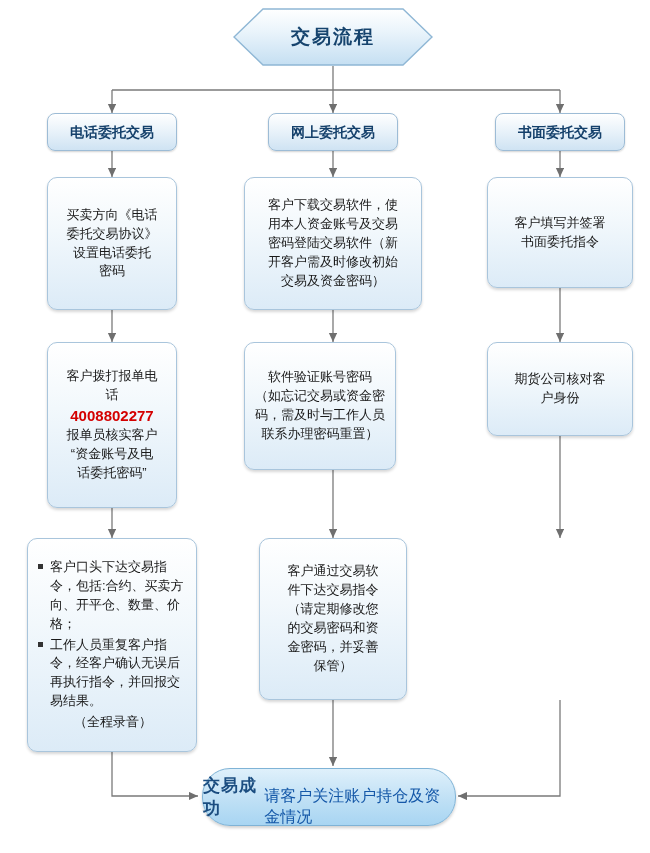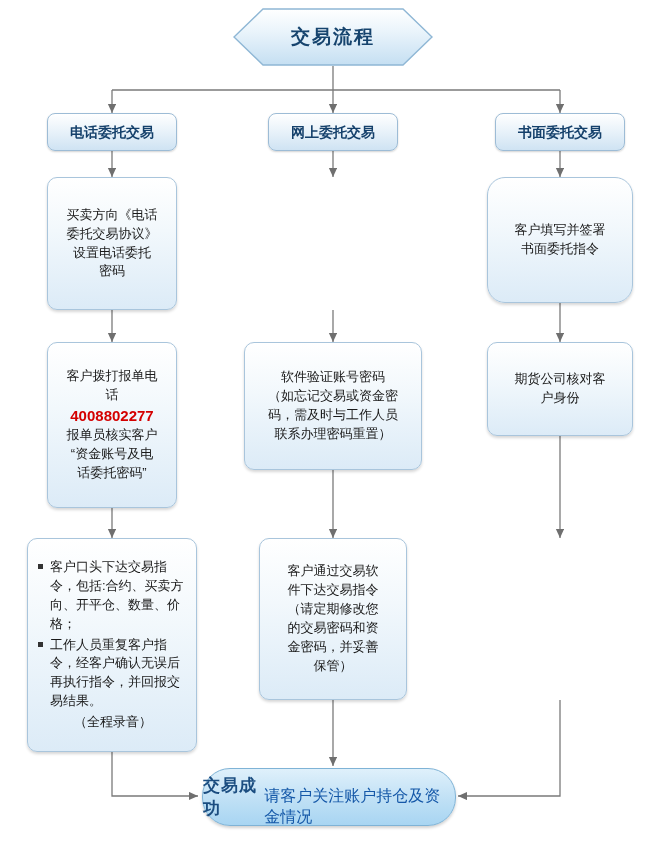--- a/index.html
+++ b/index.html
@@ -168,42 +168,51 @@
   <div class="node box" style="left:27px;top:538px;width:170px;height:214px;">
     <div class="inner bullets">
       <ul>
         <li>客户口头下达交易指令，包括:合约、买卖方向、开平仓、数量、价格；</li>
         <li>工作人员重复客户指令，经客户确认无误后再执行指令，并回报交易结果。</li>
       </ul>
       <p style="text-align:center;margin-top:2px;">（全程录音）</p>
     </div>
   </div>
 
-
-  <div class="node box" style="left:244px;top:342px;width:178px;height:128px;">
+  <div class="node box" style="left:244px;top:177px;width:178px;height:133px;">
+    <div class="inner">
+      <p>客户下载交易软件，使</p>
+      <p>用本人资金账号及交易</p>
+      <p>密码登陆交易软件（新</p>
+      <p>开客户需及时修改初始</p>
+      <p>交易及资金密码）</p>
+    </div>
+  </div>
+
+  <div class="node box" style="left:244px;top:342px;width:152px;height:128px;">
     <div class="inner">
       <p>软件验证账号密码</p>
       <p>（如忘记交易或资金密</p>
       <p>码，需及时与工作人员</p>
       <p>联系办理密码重置）</p>
     </div>
   </div>
 
   <div class="node box" style="left:259px;top:538px;width:148px;height:162px;">
     <div class="inner">
       <p>客户通过交易软</p>
       <p>件下达交易指令</p>
       <p>（请定期修改您</p>
       <p>的交易密码和资</p>
       <p>金密码，并妥善</p>
       <p>保管）</p>
     </div>
   </div>
 
-  <div class="node box" style="left:487px;top:177px;width:146px;height:126px;border-radius:18px;">
+  <div class="node box" style="left:487px;top:177px;width:146px;height:111px;">
     <div class="inner">
       <p>客户填写并签署</p>
       <p>书面委托指令</p>
     </div>
   </div>
 
   <div class="node box" style="left:487px;top:342px;width:146px;height:94px;">
     <div class="inner">
       <p>期货公司核对客</p>
       <p>户身份</p>

